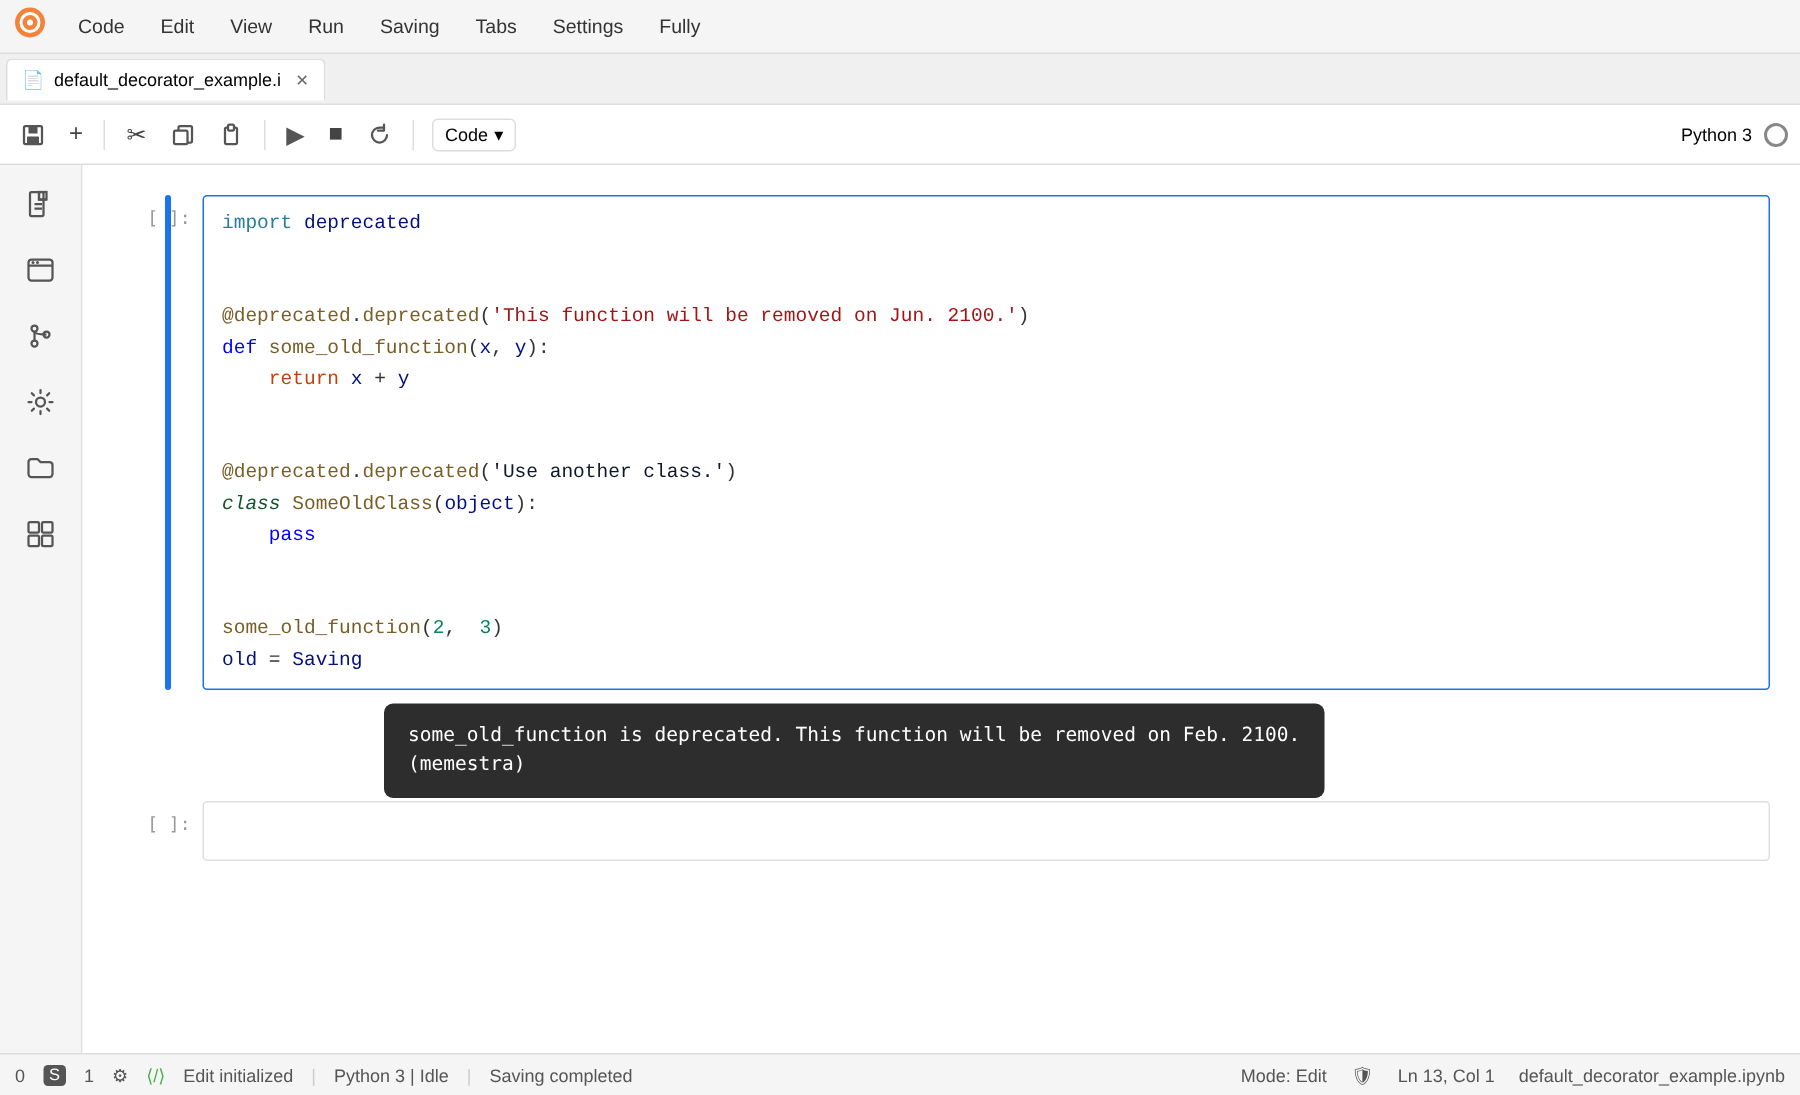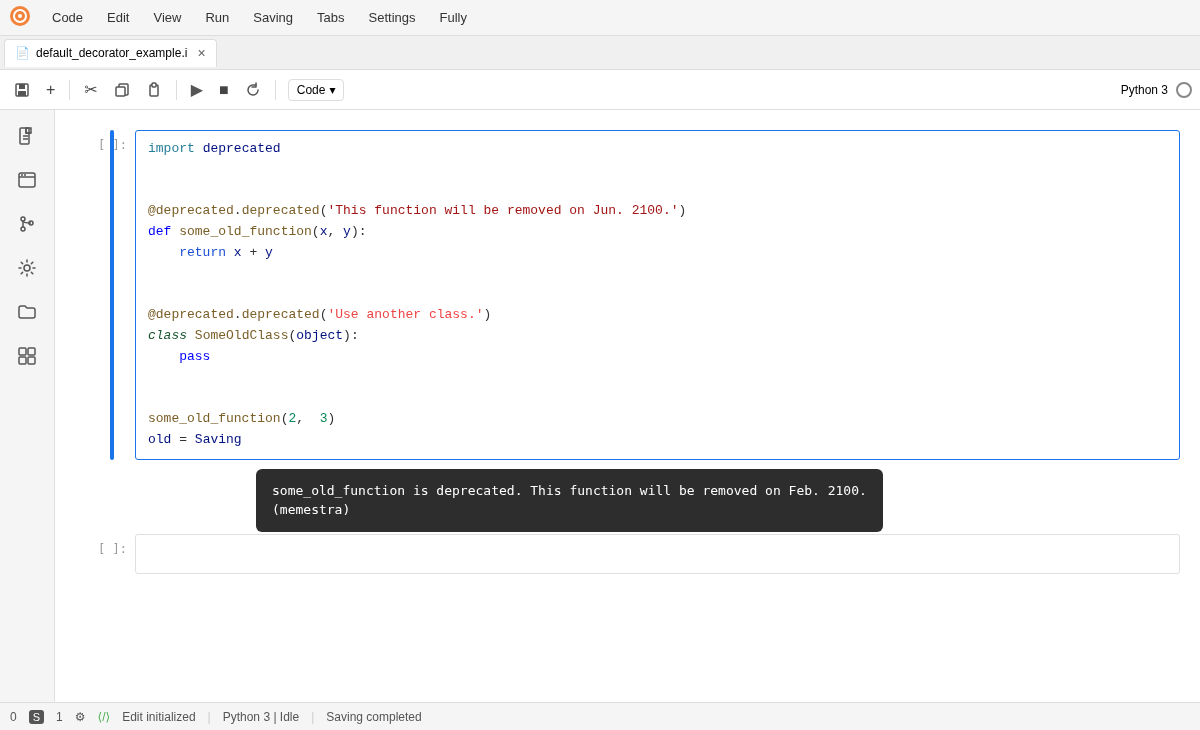--- a/index.html
+++ b/index.html
@@ -176,24 +176,24 @@
       <div style="position:absolute; left:55px; top:0; bottom:0; width:4px; background:#1a73e8; border-radius:2px;"></div>
       <div class="cell-sidebar">
         <span class="cell-label">[ ]:</span>
       </div>
       <div class="cell-content" style="position:relative;">
         <pre style="font-family:'Courier New',monospace; font-size:13px; line-height:1.6; background:transparent; white-space:pre-wrap;"><span style="color:#267f99;">import</span> <span style="color:#001080;">deprecated</span>
 
 
 <span style="color:#795e26;">@deprecated</span><span style="color:#333;">.</span><span style="color:#795e26;">deprecated</span><span style="color:#333;">(</span><span style="color:#a31515;">'This function will be removed on Jun. 2100.'</span><span style="color:#333;">)</span>
 <span style="color:#0000ff;">def</span> <span style="color:#795e26;">some_old_function</span><span style="color:#333;">(</span><span style="color:#001080;">x</span><span style="color:#333;">,</span> <span style="color:#001080;">y</span><span style="color:#333;">):</span>
-    <span style="color:#1d4ed8;">return</span> <span style="color:#001080;">x</span> <span style="color:#333;">+</span> <span style="color:#001080;">y</span>
-
-
-<span style="color:#795e26;">@deprecated</span><span style="color:#333;">.</span><span style="color:#795e26;">deprecated</span><span style="color:#333;">(</span><span style="color:#ef4444;margin-top:40px;">'Use another class.'</span><span style="color:#333;">)</span>
+    <span style="color:#c2410c;">return</span> <span style="color:#001080;">x</span> <span style="color:#333;">+</span> <span style="color:#001080;">y</span>
+
+
+<span style="color:#795e26;">@deprecated</span><span style="color:#333;">.</span><span style="color:#795e26;">deprecated</span><span style="color:#333;">(</span><span style="color:#0f172a;margin-top:40px;">'Use another class.'</span><span style="color:#333;">)</span>
 <span style="color:#14532d;font-style:italic;">class</span> <span style="color:#795e26;">SomeOldClass</span><span style="color:#333;">(</span><span style="color:#001080;">object</span><span style="color:#333;">):</span>
     <span style="color:#0000ff;">pass</span>
 
 
 <span style="color:#795e26;">some_old_function</span><span style="color:#333;">(</span><span style="color:#098658;">2</span><span style="color:#333;">,</span> <span style="color:#098658;"> 3</span><span style="color:#333;">)</span>
 <span style="color:#001080;">old</span> <span style="color:#333;">=</span> <span style="color:#001080;">Saving</span></pre>
 
         <div class="tooltip" style="bottom: -10px; left: 120px; transform: translateY(100%);">
           <span>some_old_function is deprecated. This function will be removed on Feb. 2100.</span><br>
           <span>(memestra)</span>
@@ -218,13 +218,19 @@
   <span>0</span>
   <span style="background:#555;color:#fff;padding:1px 4px;border-radius:3px;font-size:11px;">S</span>
   <span>1</span>
   <span>⚙</span>
   <span style="color:#4caf50;">⟨/⟩</span>
   <span>Edit initialized</span>
   <span class="status-sep">|</span>
   <span>Python 3 | Idle</span>
   <span class="status-sep">|</span>
   <span>Saving completed</span>
+  <div class="status-right">
+    <span>Mode: Edit</span>
+    <span>🛡</span>
+    <span>Ln 13, Col 1</span>
+    <span>default_decorator_example.ipynb</span>
+  </div>
 </div>
 
 </body></html>

